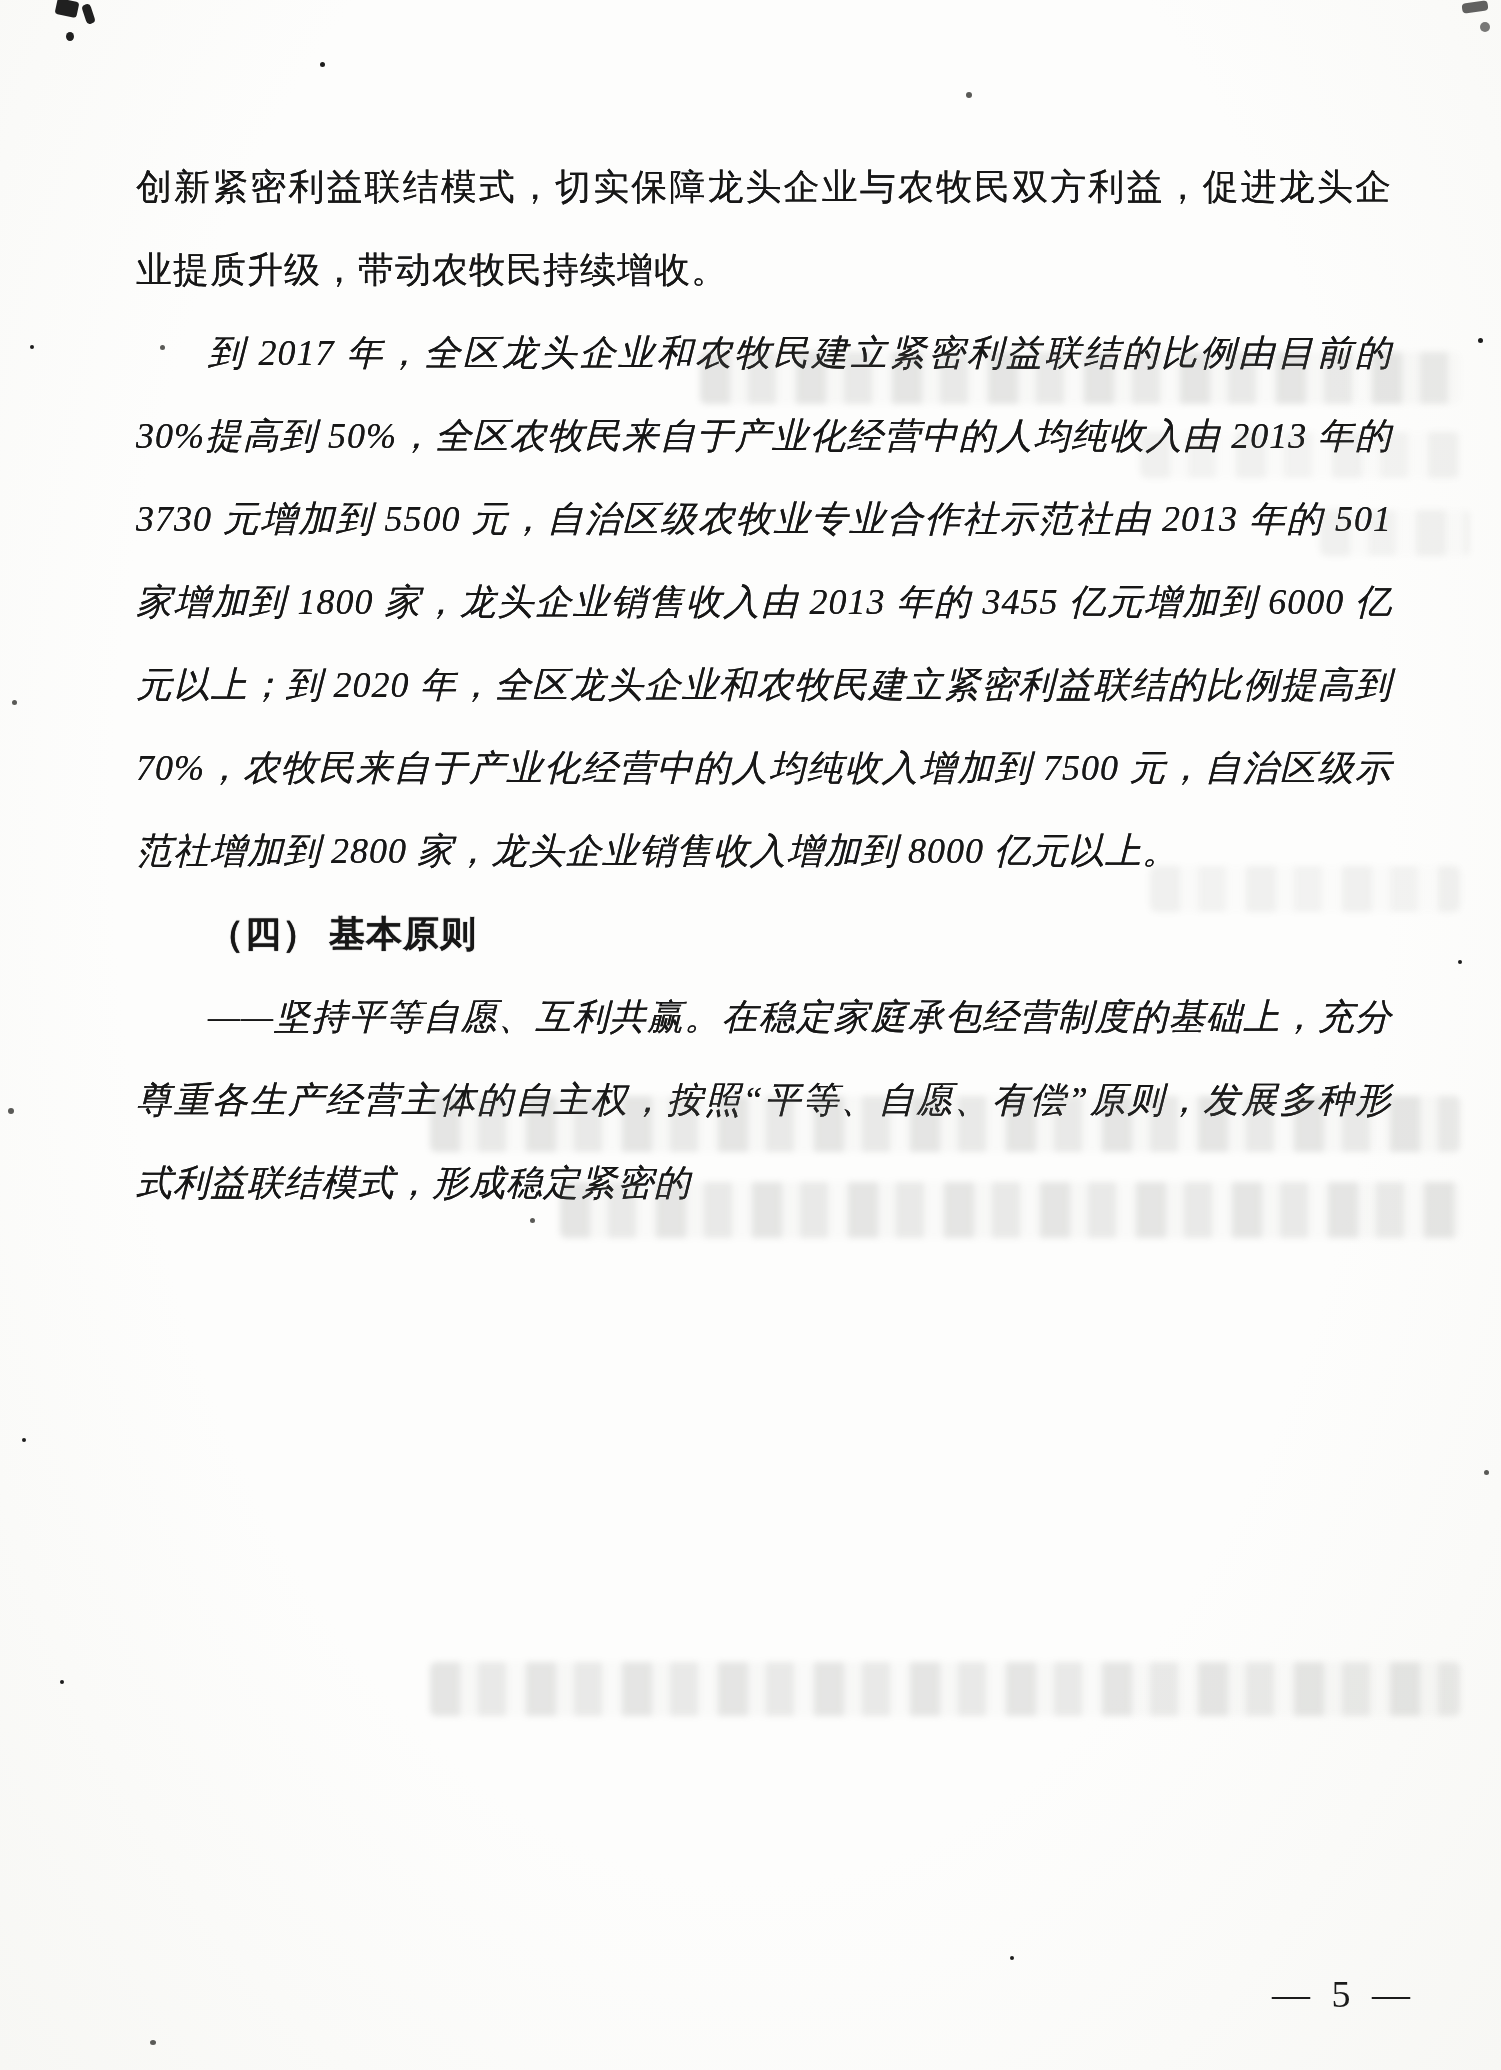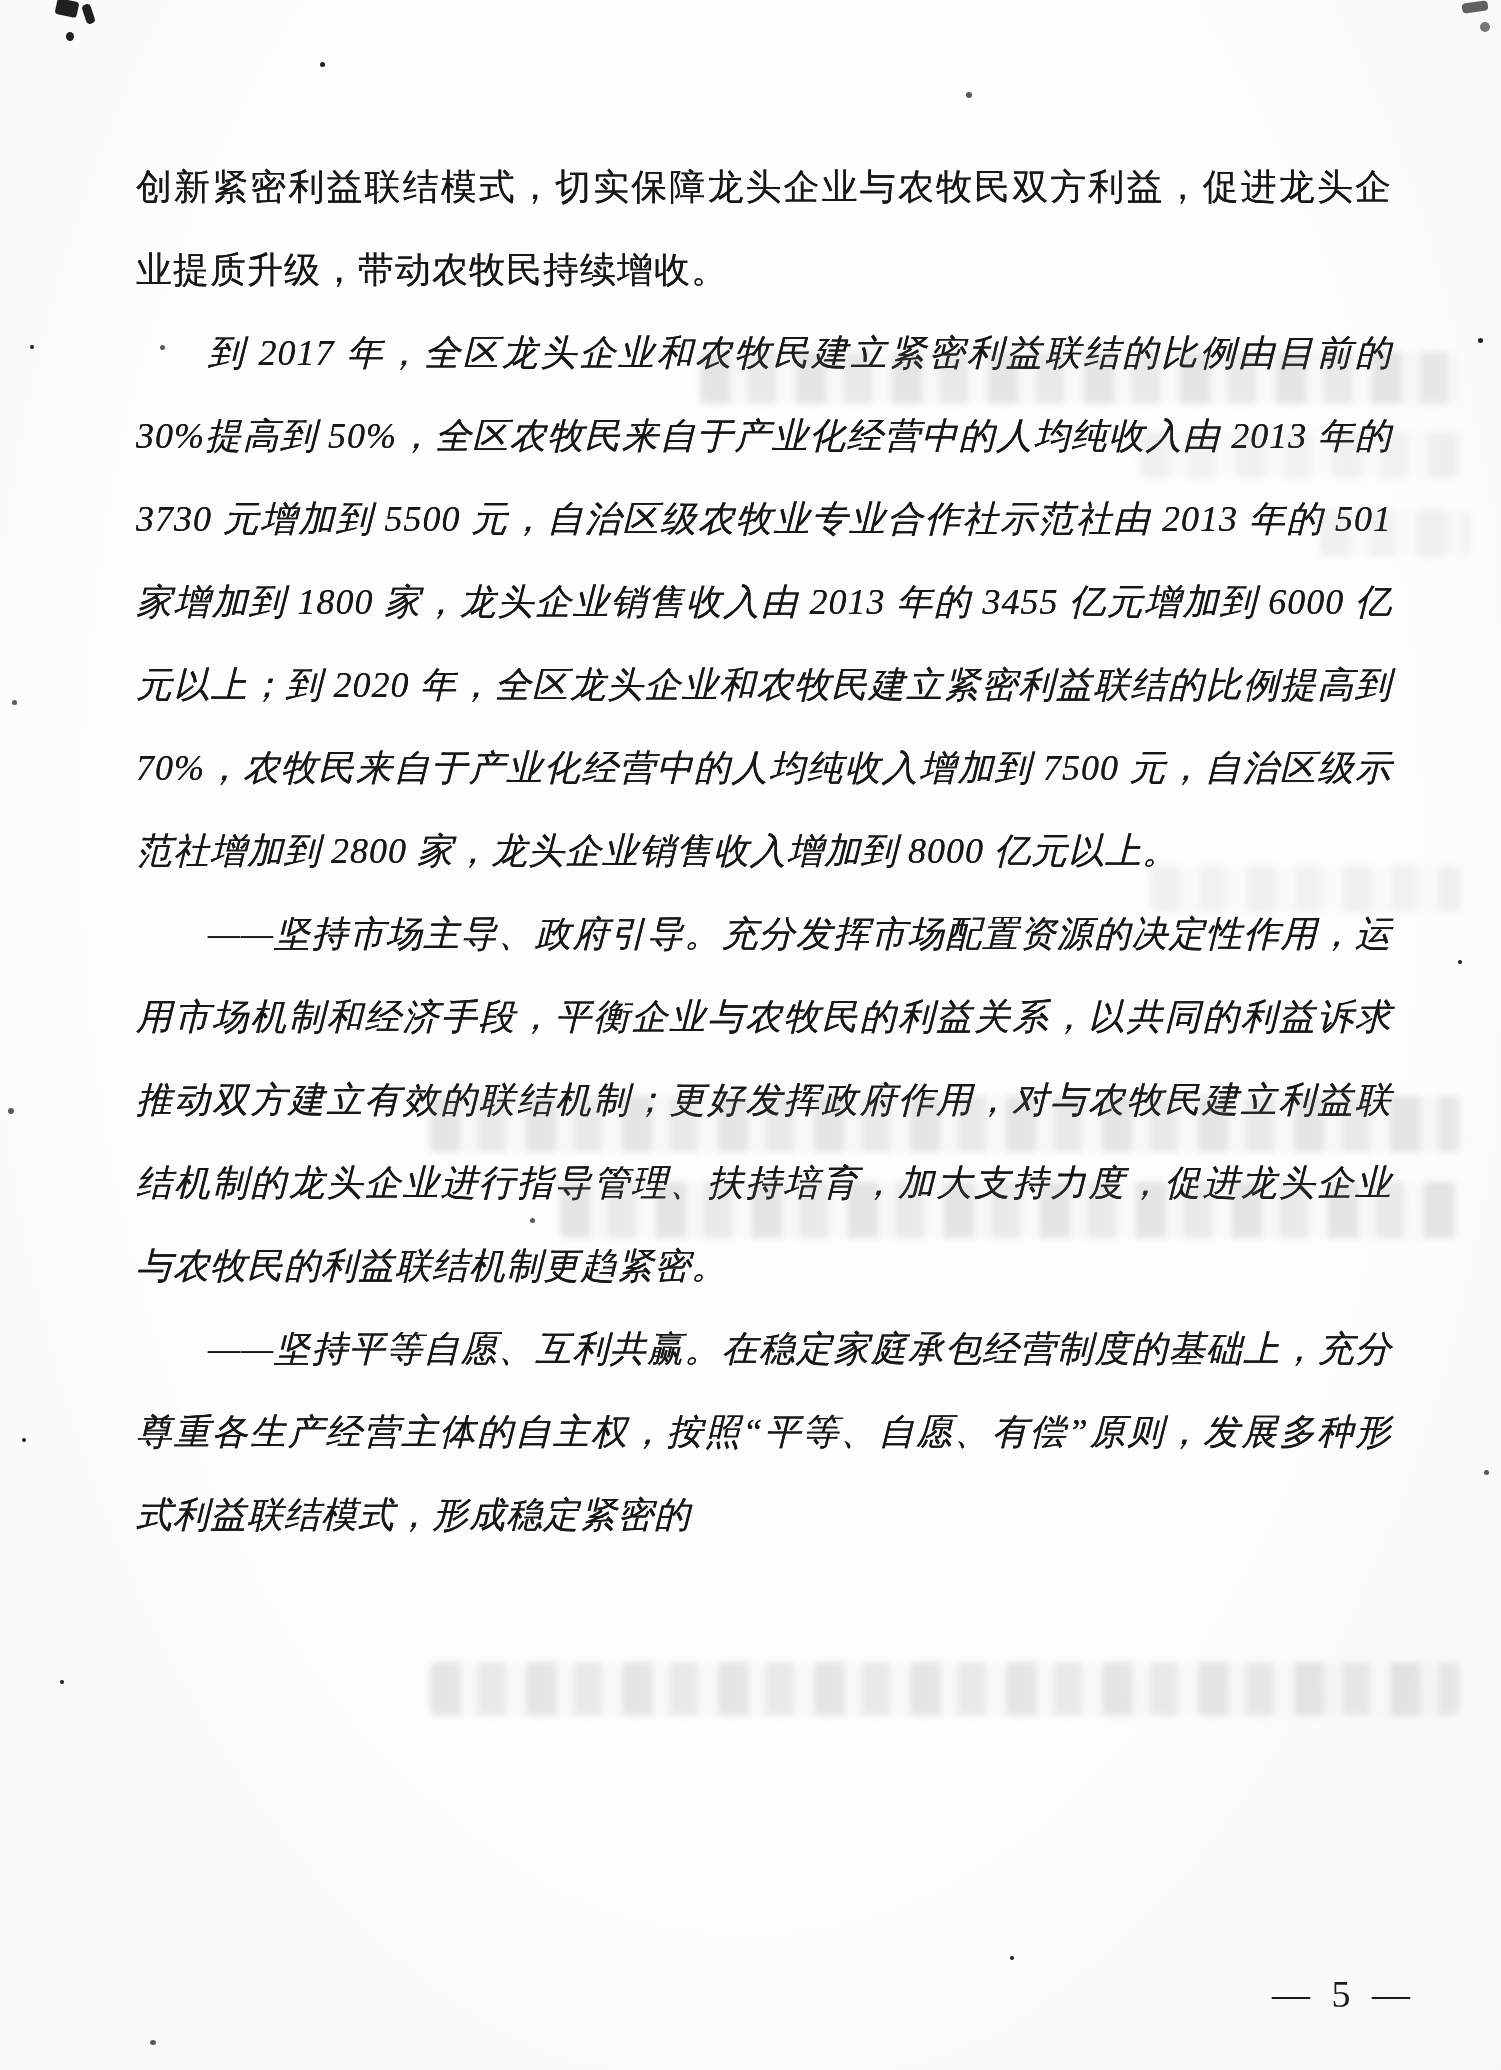--- a/index.html
+++ b/index.html
@@ -70,21 +70,21 @@
   }
 </style>
 </head>
 <body>
 
 <div class="page">
 
   <div class="text-block">
     <p class="para-noindent">创新紧密利益联结模式，切实保障龙头企业与农牧民双方利益，促进龙头企业提质升级，带动农牧民持续增收。</p>
     <p class="para-body">到 2017 年，全区龙头企业和农牧民建立紧密利益联结的比例由目前的 30%提高到 50%，全区农牧民来自于产业化经营中的人均纯收入由 2013 年的 3730 元增加到 5500 元，自治区级农牧业专业合作社示范社由 2013 年的 501 家增加到 1800 家，龙头企业销售收入由 2013 年的 3455 亿元增加到 6000 亿元以上；到 2020 年，全区龙头企业和农牧民建立紧密利益联结的比例提高到 70%，农牧民来自于产业化经营中的人均纯收入增加到 7500 元，自治区级示范社增加到 2800 家，龙头企业销售收入增加到 8000 亿元以上。</p>
-    <p class="para-body">——坚持市场主导、政府引导。充分发挥市场配置资源的决定性作用，运用市场机制和经济手段，平衡企业与农牧民的利益关系，以共同的利益诉求推动双方建立有效的联结机制；更好发挥政府作用，对与农牧民建立利益联结机制的龙头企业进行指导管理、扶持培育，加大支持力度，促进龙头企业与农牧民的利益联结机制更趋紧密。</p>
+    <p class="para-heading">（四） 基本原则</p>
     <p class="para-body">——坚持平等自愿、互利共赢。在稳定家庭承包经营制度的基础上，充分尊重各生产经营主体的自主权，按照“平等、自愿、有偿”原则，发展多种形式利益联结模式，形成稳定紧密的</p>
   </div>
 
   <div class="page-number">— 5 —</div>
 
   <div class="smudge" style="left:700px; top:352px; width:760px; height:52px;"></div>
   <div class="smudge light" style="left:1140px; top:432px; width:320px; height:46px;"></div>
   <div class="smudge light" style="left:1320px; top:510px; width:150px; height:46px;"></div>
   <div class="smudge" style="left:430px; top:1096px; width:1030px; height:56px;"></div>
   <div class="smudge" style="left:560px; top:1182px; width:900px; height:56px;"></div>

